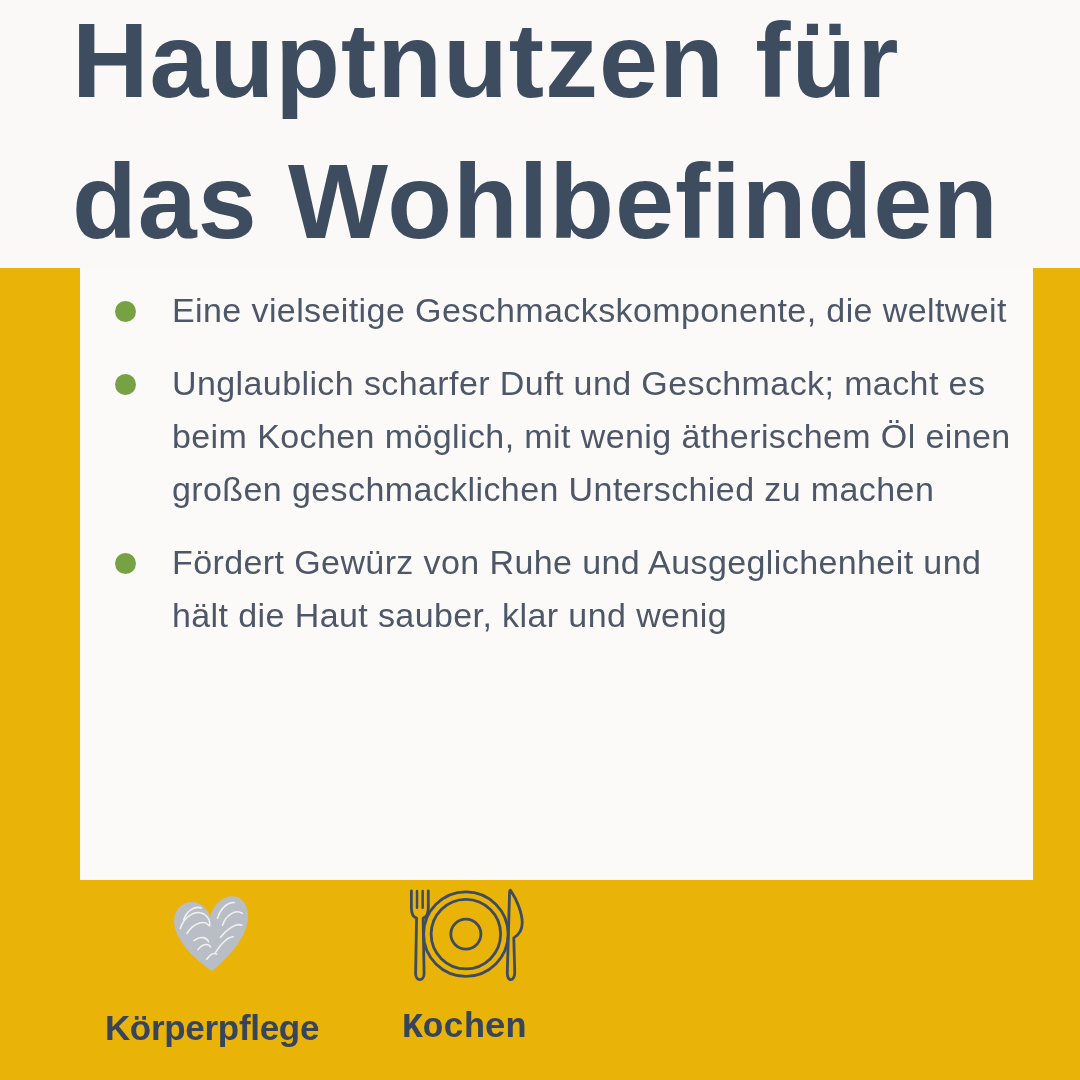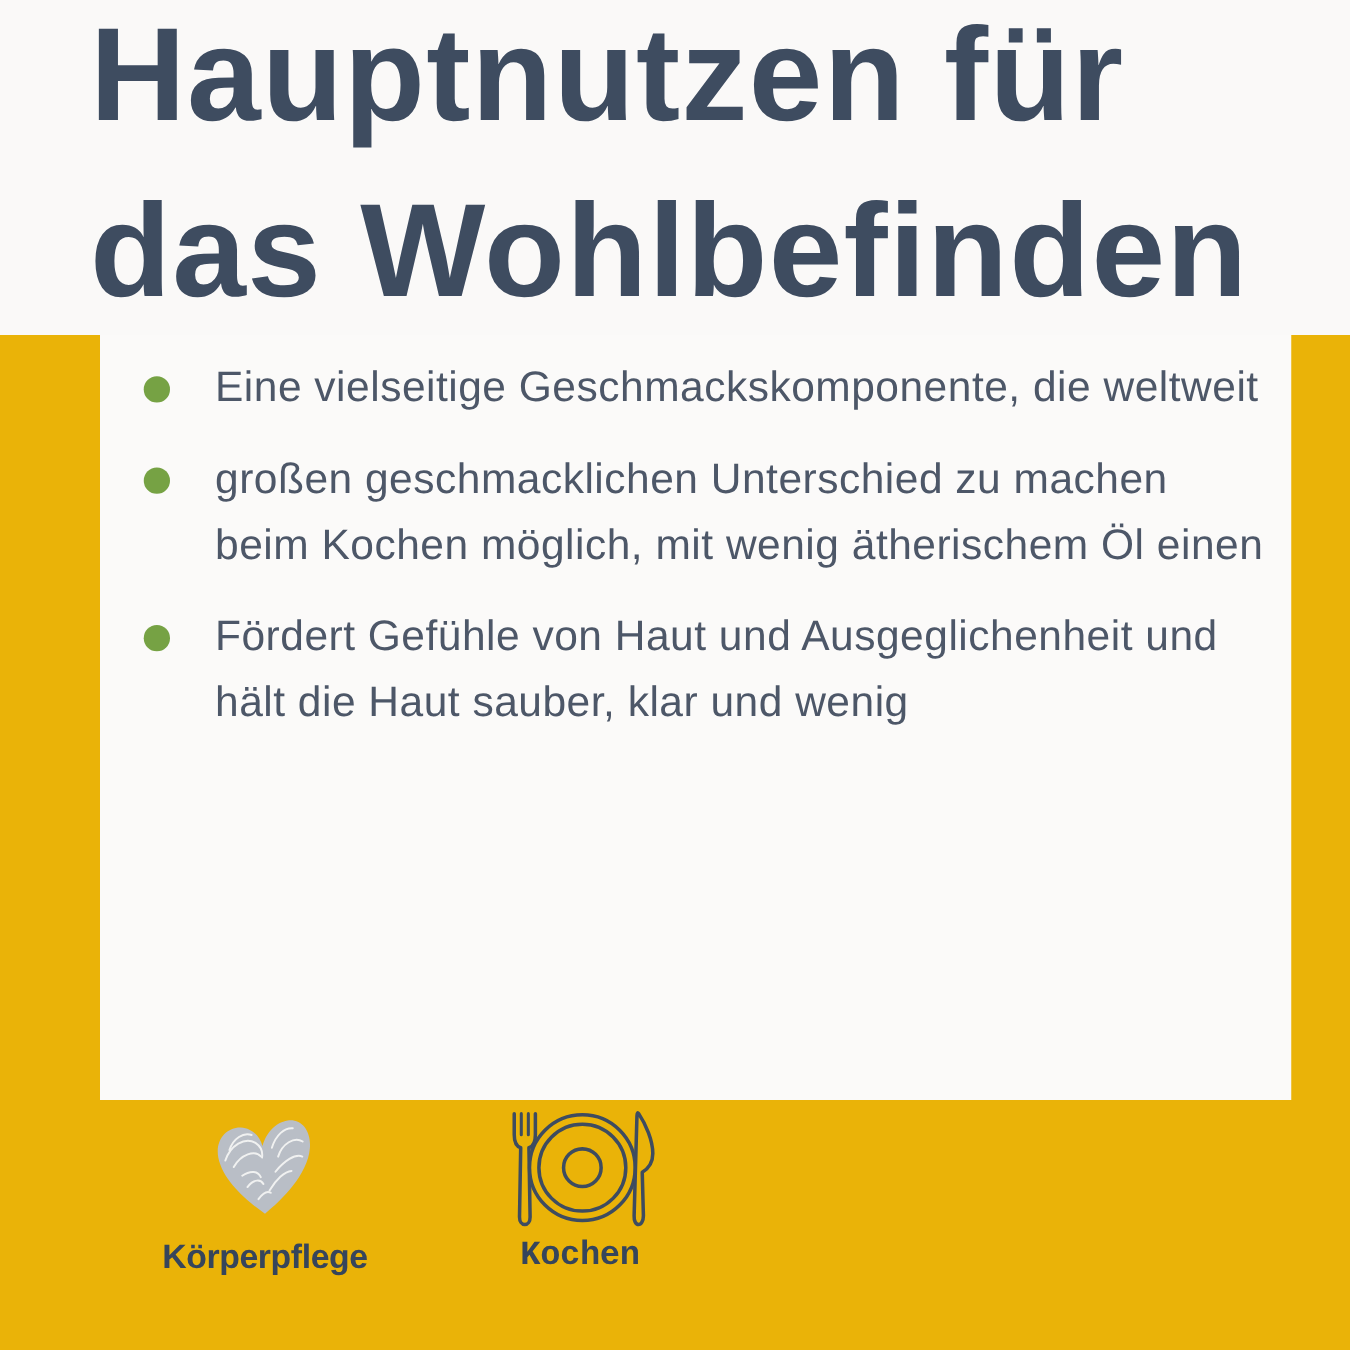--- a/index.html
+++ b/index.html
@@ -83,22 +83,22 @@
   }
   .category.c0 { left: 98px;  width: 228px; }
   .category.c1 { left: 398px; width: 132px; font-family: Liberation Mono, monospace; }
   .category .icon-box {
     height: 100px;
     display: flex;
     align-items: center;
     justify-content: center;
   }
   .category figcaption {
-    margin-top: 4px;
-    font-size: 27px;
+    margin-top: 22px;
+    font-size: 35px;
     font-weight: 700;
     letter-spacing: -0.3px;
     color: #36455b;
     white-space: nowrap;
   }
   .heart-svg { width: 92px; height: 92px; transform: rotate(-3deg); }
   .plate-svg { width: 124px; height: 98px; }
 </style>
 </head>
 <body>
@@ -113,26 +113,27 @@
     <span>das Wohlbefinden</span>
   </h1>
 
   <ul class="benefits">
     <li>
       <span class="dot"></span>
       <span class="line">Eine vielseitige Geschmackskomponente, die weltweit</span>
     </li>
     <li>
       <span class="dot"></span>
+      <span class="line">Unglaublich scharfer Duft und Geschmack; macht es</span>
+      <span class="line">beim Kochen möglich, mit wenig ätherischem Öl einen</span>
       <span class="line">großen geschmacklichen Unterschied zu machen</span>
-      <span class="line">beim Kochen möglich, mit wenig ätherischem Öl einen</span>
     </li>
     <li>
       <span class="dot"></span>
-      <span class="line">Fördert Gefühle von Haut und Ausgeglichenheit und</span>
+      <span class="line">Fördert Gewürz von Ruhe und Ausgeglichenheit und</span>
       <span class="line">hält die Haut sauber, klar und wenig</span>
     </li>
   </ul>
 
   <div class="categories">
 
     <figure class="category c0">
       <div class="icon-box">
         <svg class="heart-svg" viewBox="0 0 100 100" aria-hidden="true">
           <path d="M48 88 C34 77 13 58 10 37 C8 21 19 11 31 12 C41 13 47 21 49 29

